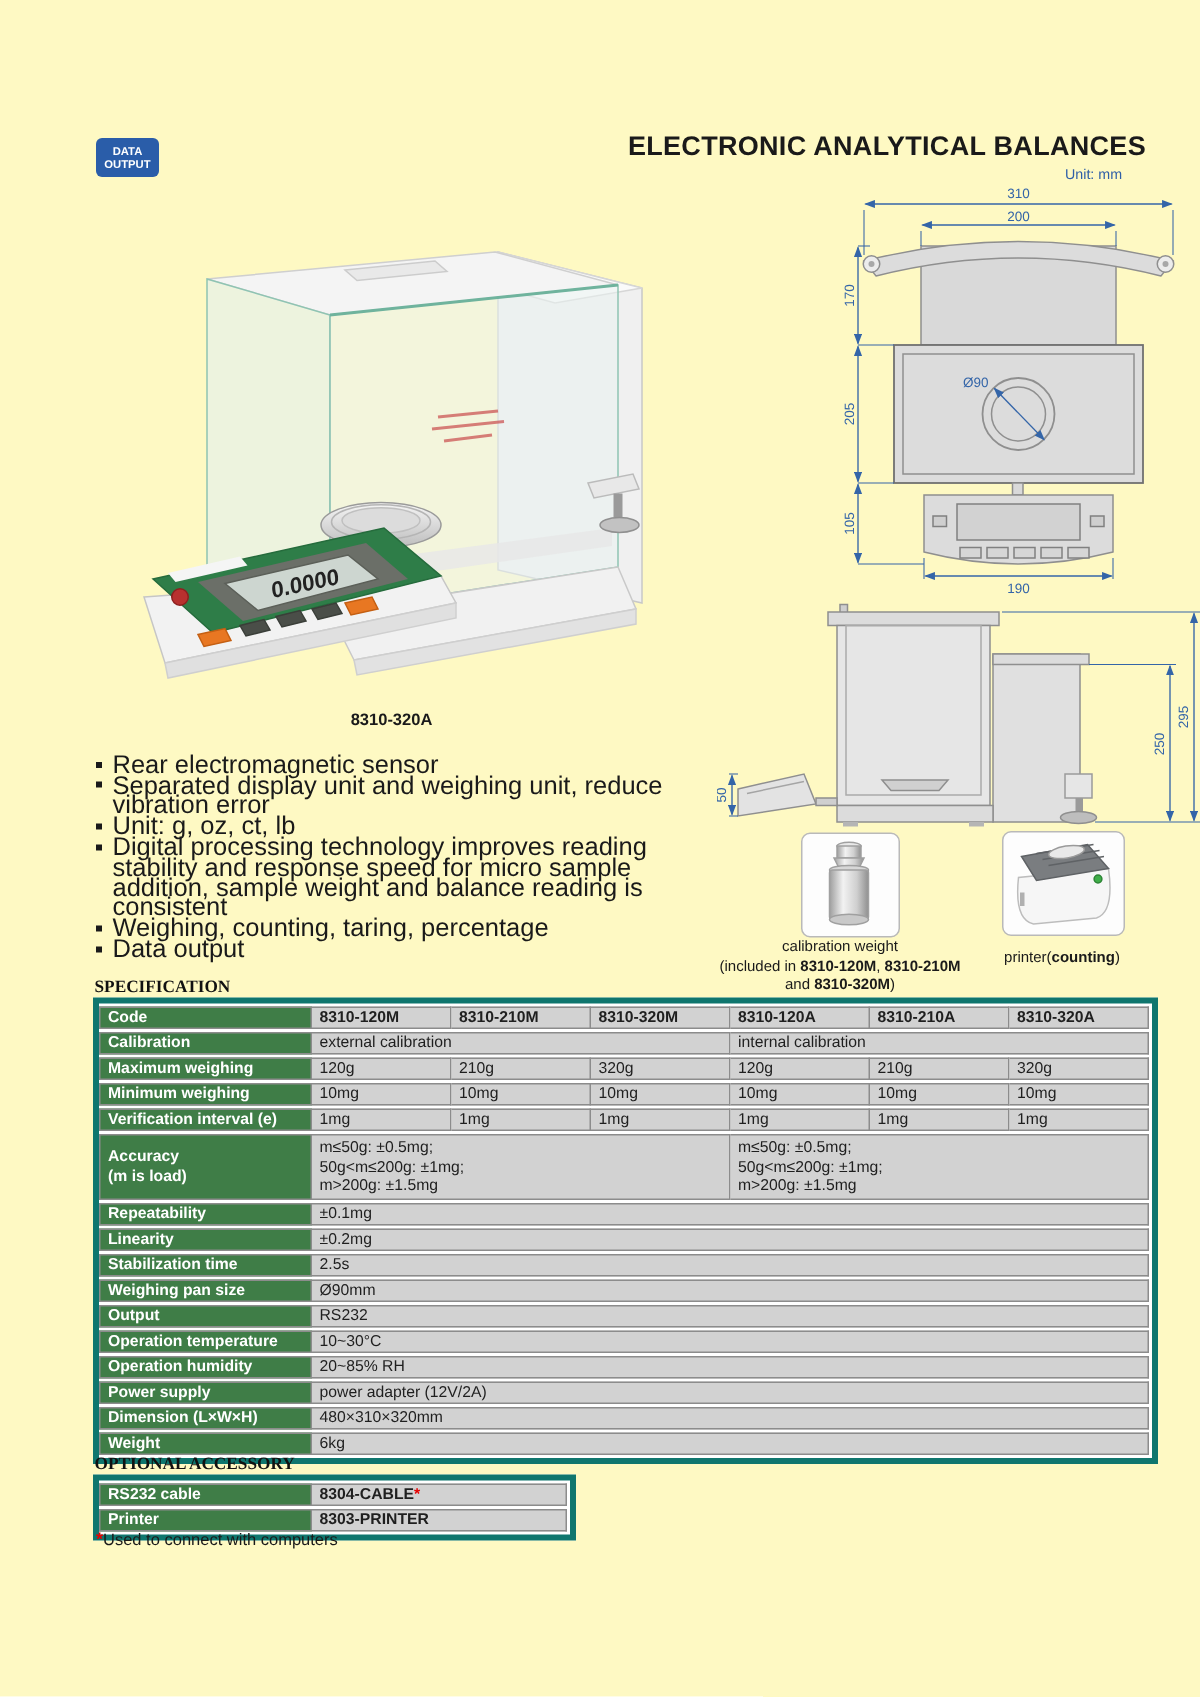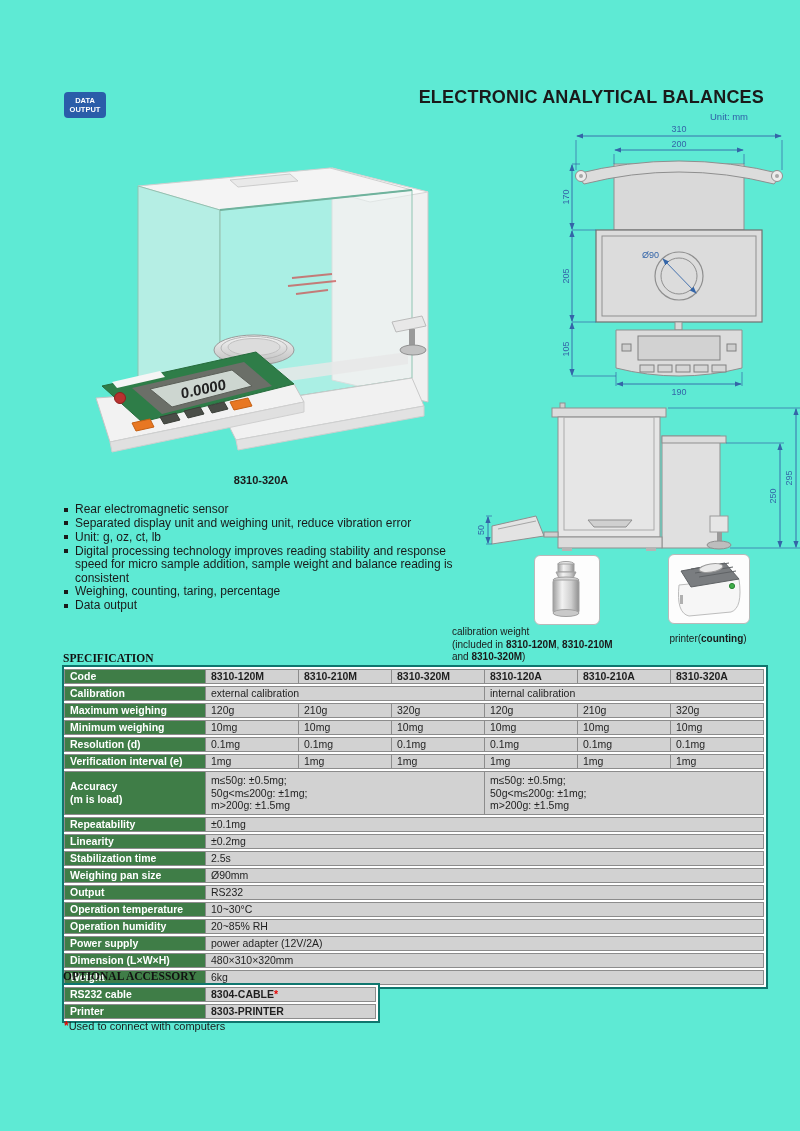--- a/index.html
+++ b/index.html
@@ -1,39 +1,39 @@
 <!DOCTYPE html>
 <html><head>
 <meta charset="utf-8">
 <style>
   html,body{margin:0;padding:0;background:#fff;}
-  .page{position:relative;width:800px;height:1131px;background:#5eead4;overflow:hidden;
+  .page{position:relative;width:800px;height:1131px;background:#fef9c3;overflow:hidden;
         font-family:"Liberation Sans", sans-serif;color:#1a1a1a;}
   .abs{position:absolute;}
   
   .badge{left:64px;top:92px;width:42px;background:#2a5da9;color:#fff;border-radius:4px;
          font-size:7.5px;font-weight:bold;text-align:center;line-height:9px;padding:4px 0;}
   .title{left:0;right:36px;top:87px;text-align:right;font-size:18px;font-weight:bold;letter-spacing:.2px;}
   .unit-note{left:710px;top:111px;font-size:9.5px;color:#2f5fa7;}
   
   .product-caption{left:80px;top:474px;width:362px;text-align:center;font-size:11px;font-weight:bold;}
   
-  .features{left:64px;top:503px;width:392px;font-size:12px;line-height:13.4px;}
+  .features{left:64px;top:503px;width:392px;font-size:17px;line-height:13.4px;}
   .feat{display:flex;margin-bottom:.5px;}
   .bullet{flex:0 0 auto;width:4px;height:4px;background:#1a1a1a;margin:4.5px 7px 0 0;}
   
   .imgbox{border:1px solid #b9b9b9;border-radius:6px;background:#fdfdfd;}
   .cal-box{left:534px;top:555px;width:64px;height:68px;}
   .printer-box{left:668px;top:554px;width:80px;height:68px;}
-  .cal-caption{left:452px;top:626px;width:216px;text-align:left;font-size:10px;line-height:12.5px;}
+  .cal-caption{left:452px;top:626px;width:216px;text-align:center;font-size:10px;line-height:12.5px;}
   .printer-caption{left:650px;top:633px;width:116px;text-align:center;font-size:10px;}
   
   .sec-h{font-size:11.5px;font-weight:bold;color:#111;font-family:Liberation Serif, serif;}
   
-  .tbl-wrap{border:2px solid #0f766e;background:#fff;}
+  .tbl-wrap{border:4px solid #0f766e;background:#fff;}
   table{border-collapse:separate;border-spacing:0 2px;table-layout:fixed;}
   th,td{border:1px solid #8c8c8c;font-size:10.5px;line-height:13px;padding:0 5px;
         text-align:left;vertical-align:middle;overflow:hidden;white-space:nowrap;}
   tr > *:not(:first-child){border-left:0;}
   th{background:#3f7d47;color:#fff;font-weight:bold;}
   td{background:#d2d2d2;color:#1f1f1f;}
   td.bold, .valbold{font-weight:bold;}
   td.multi, th.multi{white-space:pre-line;line-height:12.5px;padding:2px 5px;}
   .spec-wrap{left:62px;top:665px;width:702px;}
   .opt-wrap{left:62px;top:983px;width:314px;}
@@ -335,29 +335,20 @@
       <tr>
         <th>Minimum weighing</th>
         <td>10mg</td>
         <td>10mg</td>
         <td>10mg</td>
         <td>10mg</td>
         <td>10mg</td>
         <td>10mg</td>
       </tr>
       <tr>
-        <th>Resolution (d)</th>
-        <td>0.1mg</td>
-        <td>0.1mg</td>
-        <td>0.1mg</td>
-        <td>0.1mg</td>
-        <td>0.1mg</td>
-        <td>0.1mg</td>
-      </tr>
-      <tr>
         <th>Verification interval (e)</th>
         <td>1mg</td>
         <td>1mg</td>
         <td>1mg</td>
         <td>1mg</td>
         <td>1mg</td>
         <td>1mg</td>
       </tr>
       <tr>
         <th class="multi">Accuracy

